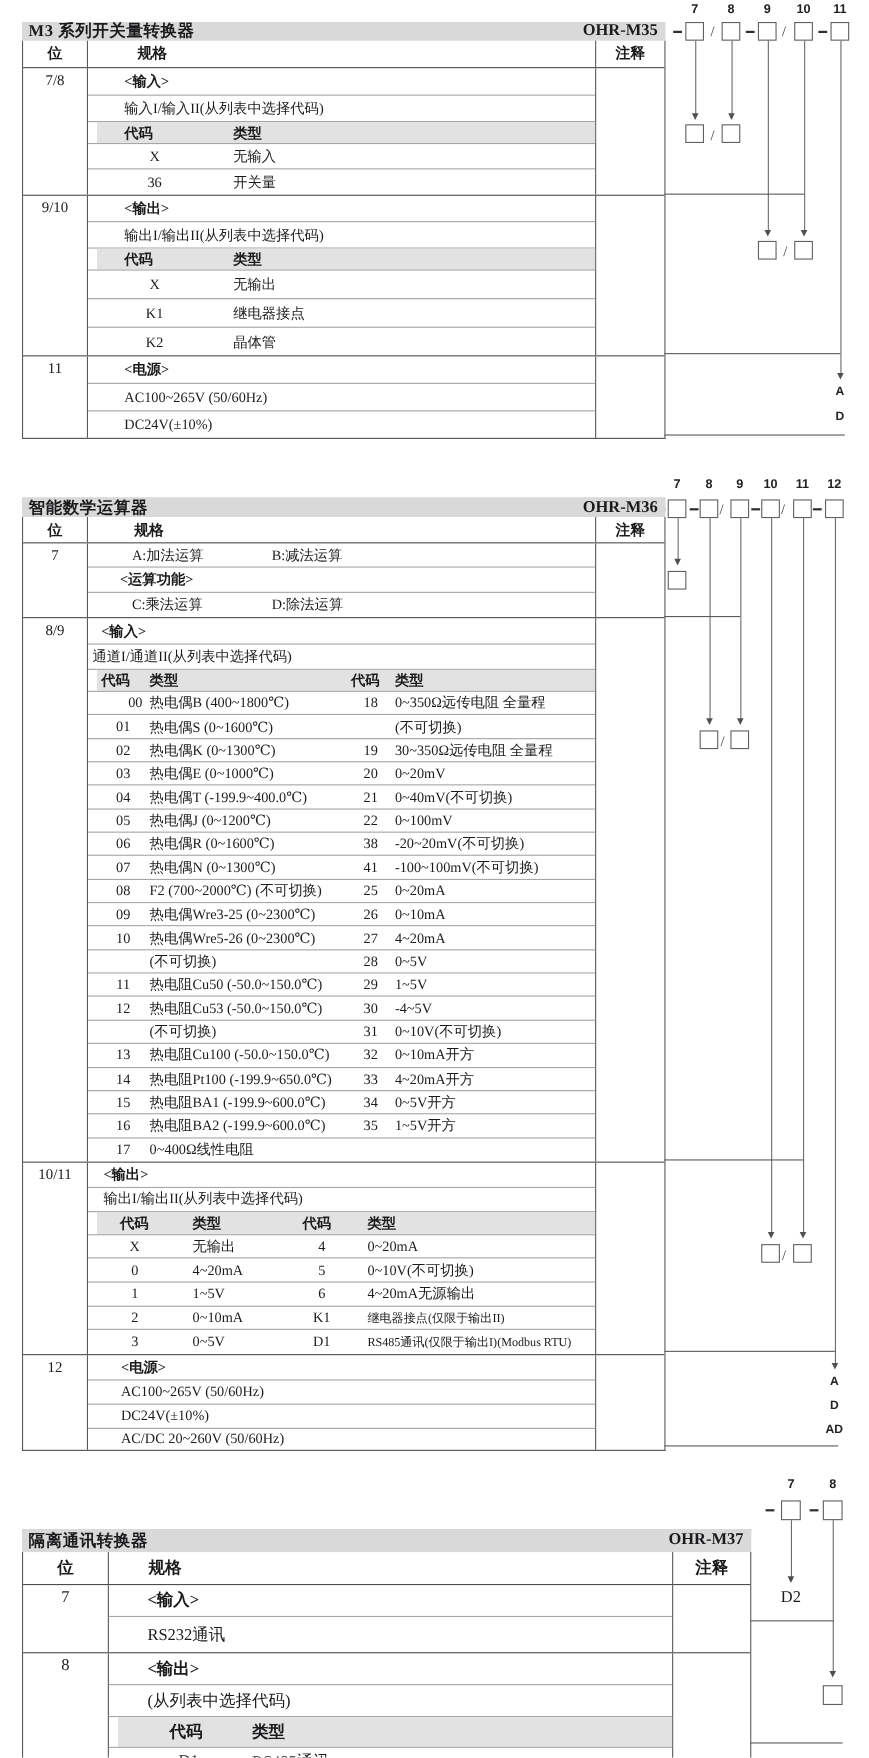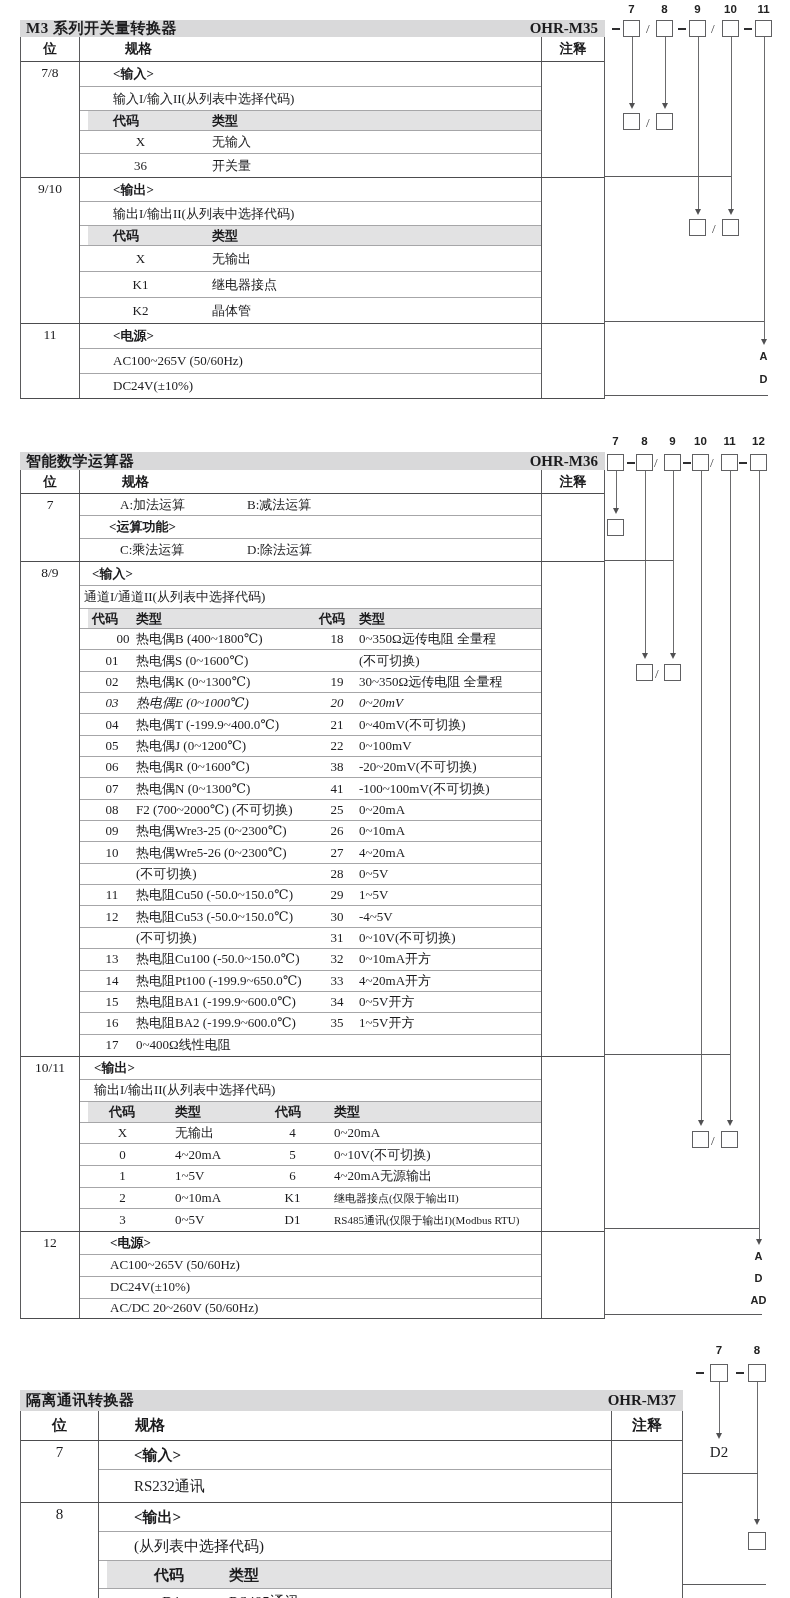--- a/index.html
+++ b/index.html
@@ -297,21 +297,21 @@
               <span style="left: 56px;">热电偶S (0~1600℃)</span>
               <span class="ctr" style="left: 237px; width: 40px;"></span>
               <span style="left: 279px;">(不可切换)</span>
             </div>
             <div class="rw r-c4" style="height: 21.35px;">
               <span class="ctr" style="left: 12px; width: 40px;">02</span>
               <span style="left: 56px;">热电偶K (0~1300℃)</span>
               <span class="ctr" style="left: 237px; width: 40px;">19</span>
               <span style="left: 279px;">30~350Ω远传电阻 全量程</span>
             </div>
-            <div class="rw r-c4" style="height: 21.35px; font-style: italic;">
+            <div class="rw r-c4" style="height: 21.35px;">
               <span class="ctr" style="left: 12px; width: 40px;">03</span>
               <span style="left: 56px;">热电偶E (0~1000℃)</span>
               <span class="ctr" style="left: 237px; width: 40px;">20</span>
               <span style="left: 279px;">0~20mV</span>
             </div>
             <div class="rw r-c4" style="height: 21.35px;">
               <span class="ctr" style="left: 12px; width: 40px;">04</span>
               <span style="left: 56px;">热电偶T (-199.9~400.0℃)</span>
               <span class="ctr" style="left: 237px; width: 40px;">21</span>
               <span style="left: 279px;">0~40mV(不可切换)</span>

